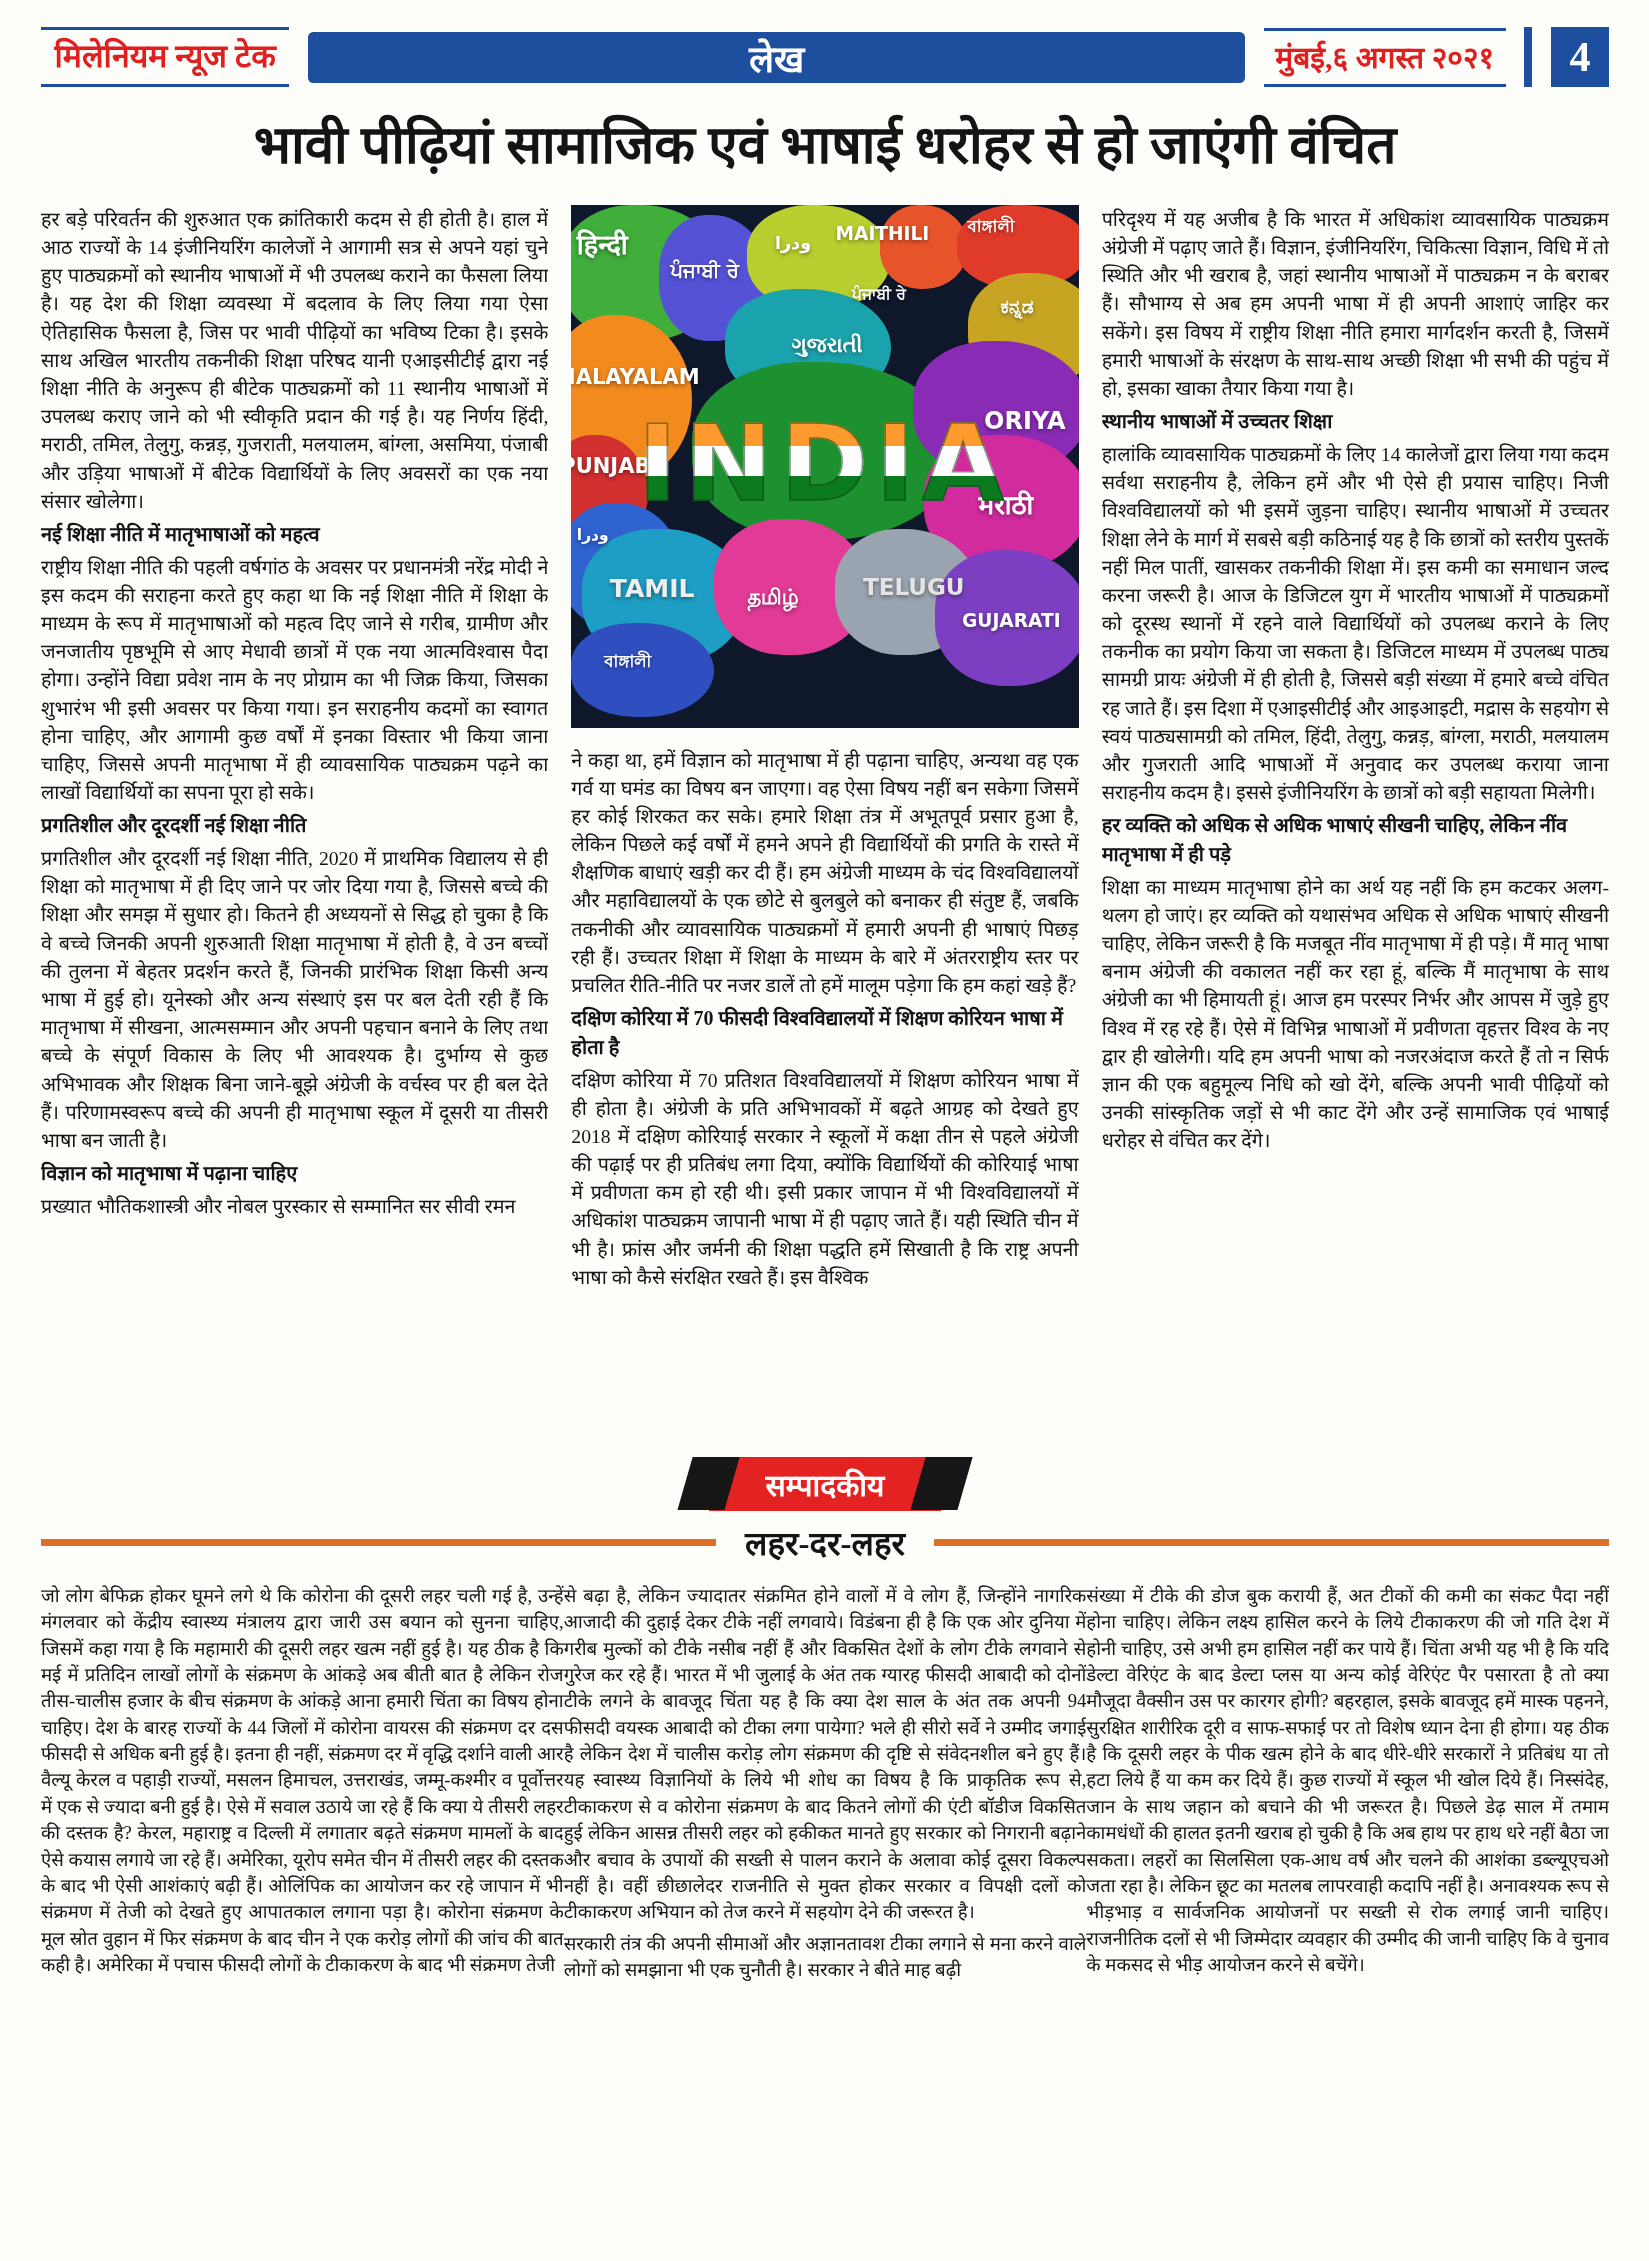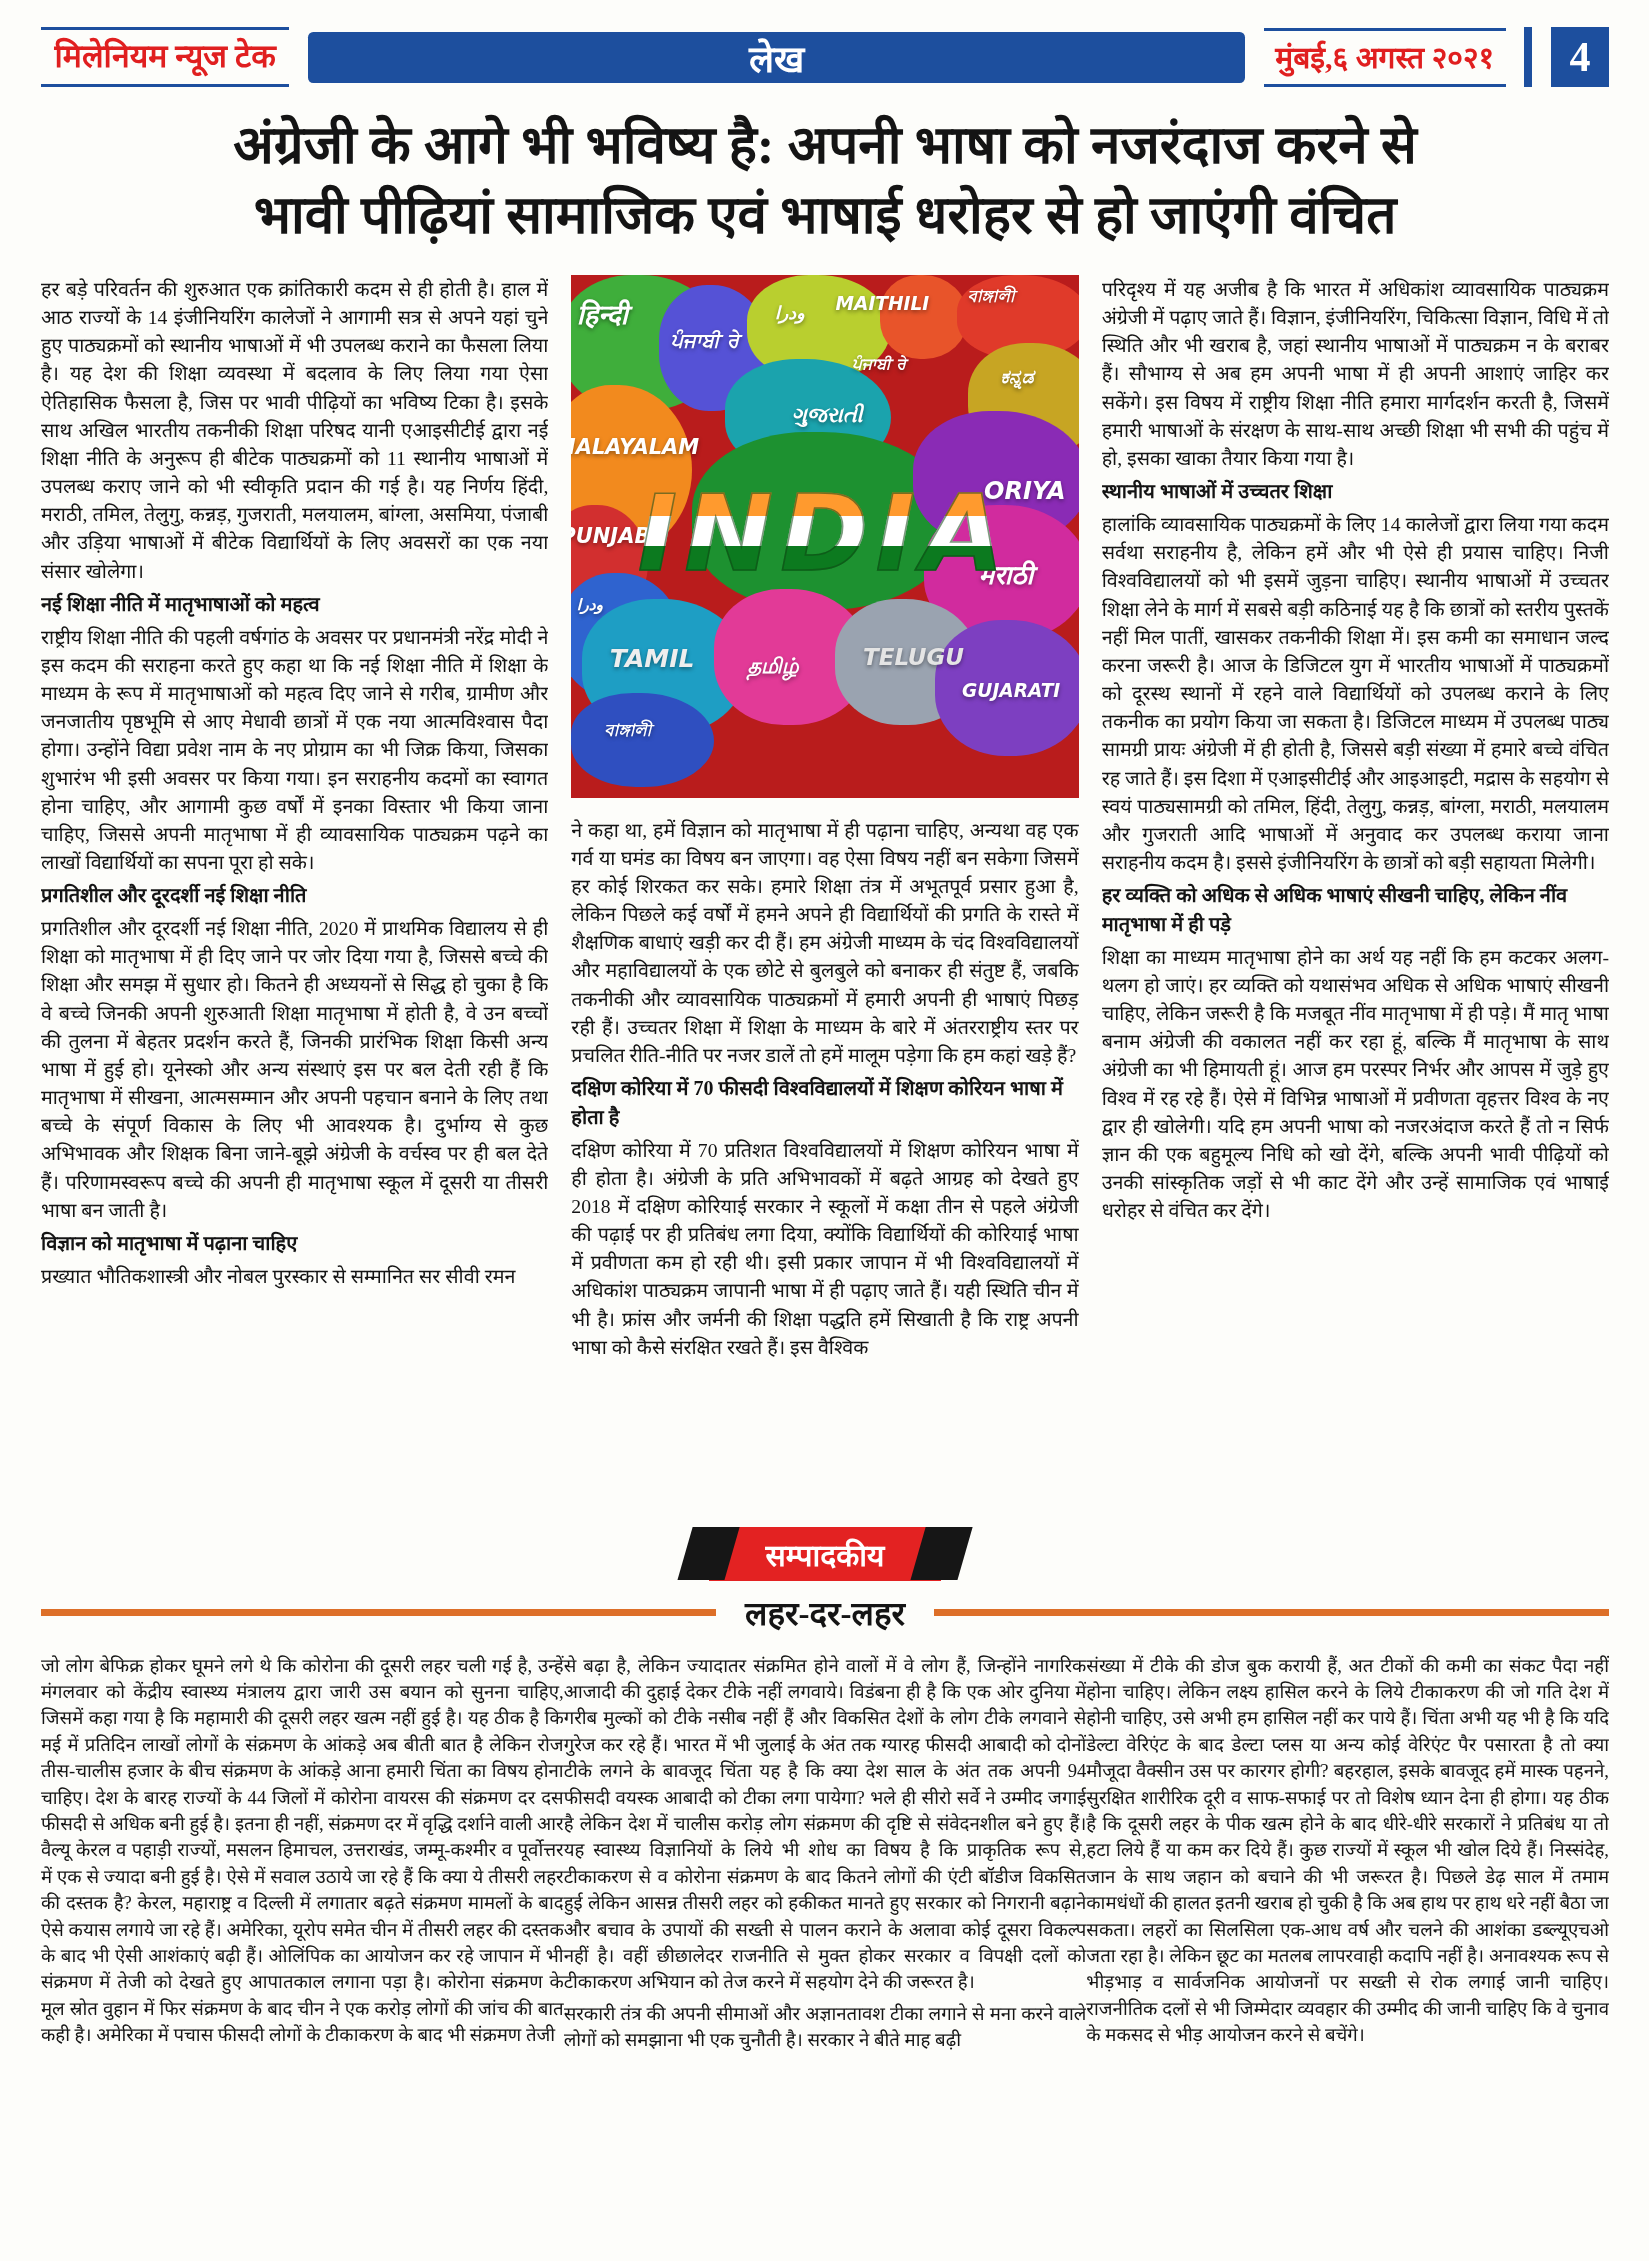--- a/index.html
+++ b/index.html
@@ -38,21 +38,21 @@
     margin:22px 5.2px 24px; letter-spacing:0;
   }
   
   .columns { display:flex; gap:23px; height:1239px; overflow:hidden; }
   .col { flex:1; font-size:19.7px; line-height:1.43; text-align:justify; overflow:hidden; }
   .col p { margin:0 0 5.2px; }
   .col h4 { margin:3.1px 0 4.1px; font-size:20px; text-align:left; }
   
   .map-wrap {
     position:relative; width:calc(100% + 43px); margin:0 -22px 17.6px;
-    height:523px; overflow:hidden; background:#b91c1c;font-style:italic;
+    height:523px; overflow:hidden; background:#0f172a;
   }
   .blob { position:absolute; border-radius:46% 54% 52% 48%; }
   .map-label {
     position:absolute; font-family:"DejaVu Sans",sans-serif; font-weight:bold;
     color:#fff; text-shadow:0 1.6px 4.1px rgba(0,0,0,.4); white-space:nowrap;
   }
   .india {
     position:absolute; left:0; right:0; top:35%; text-align:center;
     font-size:106px; font-weight:900; letter-spacing:7.2px;
     font-family:"DejaVu Sans",sans-serif;
@@ -87,21 +87,20 @@
 
   <div class="mast">
     <div class="mast-left">मिलेनियम न्यूज टेक</div>
     <div class="mast-center">लेख</div>
     <div class="mast-right">मुंबई,६ अगस्त २०२१</div>
     <div class="mast-bar"></div>
     <div class="mast-page">4</div>
   </div>
 
   <div class="headline">
-    <div>अंग्रेजी के आगे भी भविष्य है: अपनी भाषा को नजरंदाज करने से</div>
     <div>भावी पीढ़ियां सामाजिक एवं भाषाई धरोहर से हो जाएंगी वंचित</div>
   </div>
 
   <div class="columns">
 
     <div class="col">
       <p>हर बड़े परिवर्तन की शुरुआत एक क्रांतिकारी कदम से ही होती है। हाल में आठ राज्यों के 14 इंजीनियरिंग कालेजों ने आगामी सत्र से अपने यहां चुने हुए पाठ्यक्रमों को स्थानीय भाषाओं में भी उपलब्ध कराने का फैसला लिया है। यह देश की शिक्षा व्यवस्था में बदलाव के लिए लिया गया ऐसा ऐतिहासिक फैसला है, जिस पर भावी पीढ़ियों का भविष्य टिका है। इसके साथ अखिल भारतीय तकनीकी शिक्षा परिषद यानी एआइसीटीई द्वारा नई शिक्षा नीति के अनुरूप ही बीटेक पाठ्यक्रमों को 11 स्थानीय भाषाओं में उपलब्ध कराए जाने को भी स्वीकृति प्रदान की गई है। यह निर्णय हिंदी, मराठी, तमिल, तेलुगु, कन्नड़, गुजराती, मलयालम, बांग्ला, असमिया, पंजाबी और उड़िया भाषाओं में बीटेक विद्यार्थियों के लिए अवसरों का एक नया संसार खोलेगा।</p>
       <h4>नई शिक्षा नीति में मातृभाषाओं को महत्व</h4>
       <p>राष्ट्रीय शिक्षा नीति की पहली वर्षगांठ के अवसर पर प्रधानमंत्री नरेंद्र मोदी ने इस कदम की सराहना करते हुए कहा था कि नई शिक्षा नीति में शिक्षा के माध्यम के रूप में मातृभाषाओं को महत्व दिए जाने से गरीब, ग्रामीण और जनजातीय पृष्ठभूमि से आए मेधावी छात्रों में एक नया आत्मविश्वास पैदा होगा। उन्होंने विद्या प्रवेश नाम के नए प्रोग्राम का भी जिक्र किया, जिसका शुभारंभ भी इसी अवसर पर किया गया। इन सराहनीय कदमों का स्वागत होना चाहिए, और आगामी कुछ वर्षों में इनका विस्तार भी किया जाना चाहिए, जिससे अपनी मातृभाषा में ही व्यावसायिक पाठ्यक्रम पढ़ने का लाखों विद्यार्थियों का सपना पूरा हो सके।</p>
       <h4>प्रगतिशील और दूरदर्शी नई शिक्षा नीति</h4>

